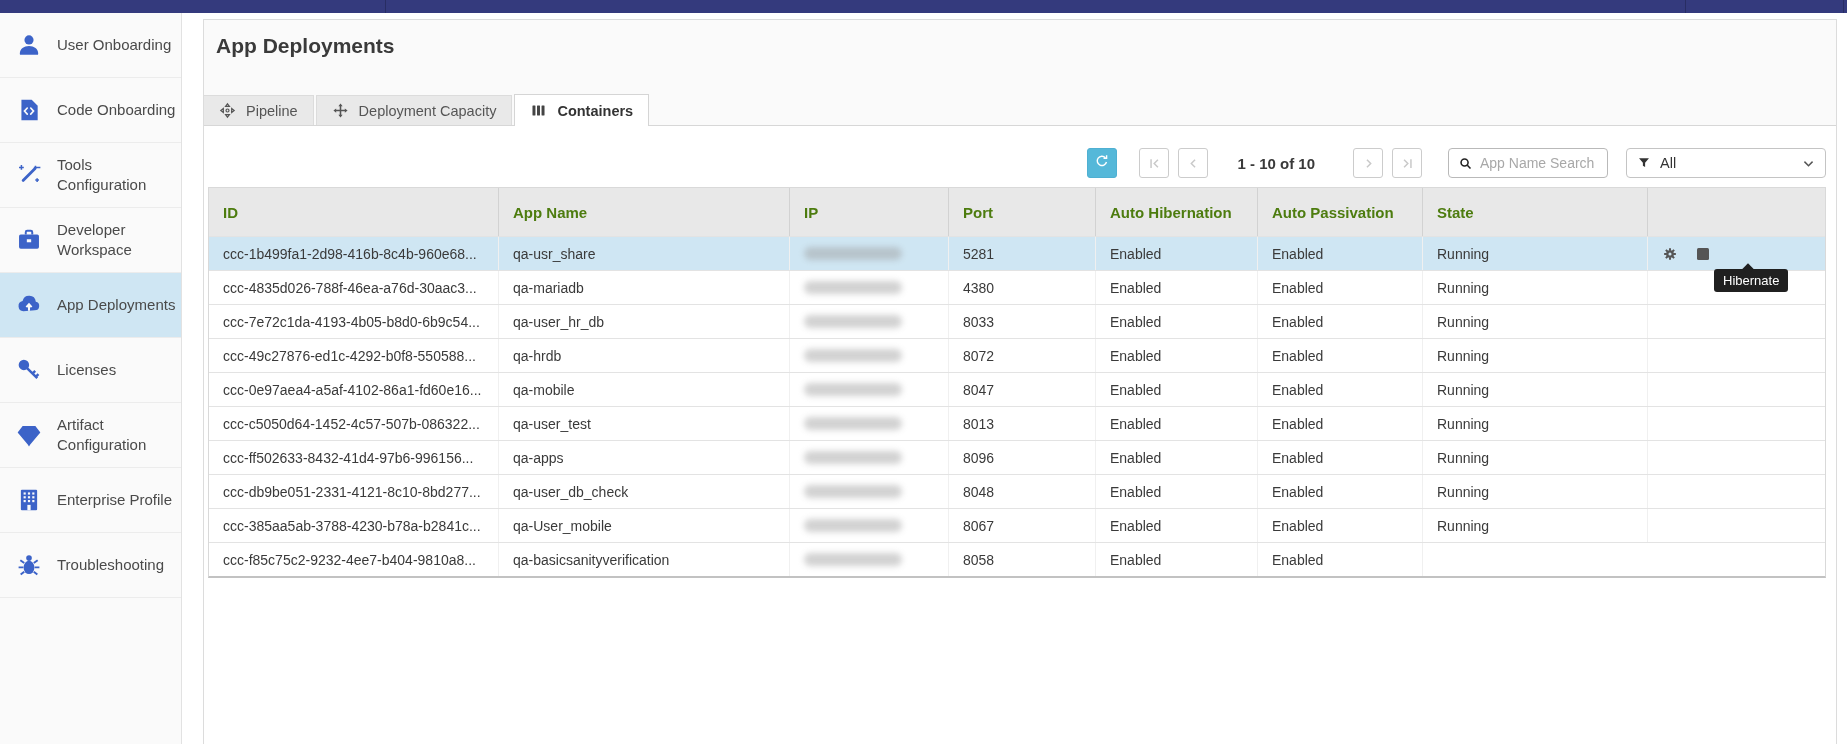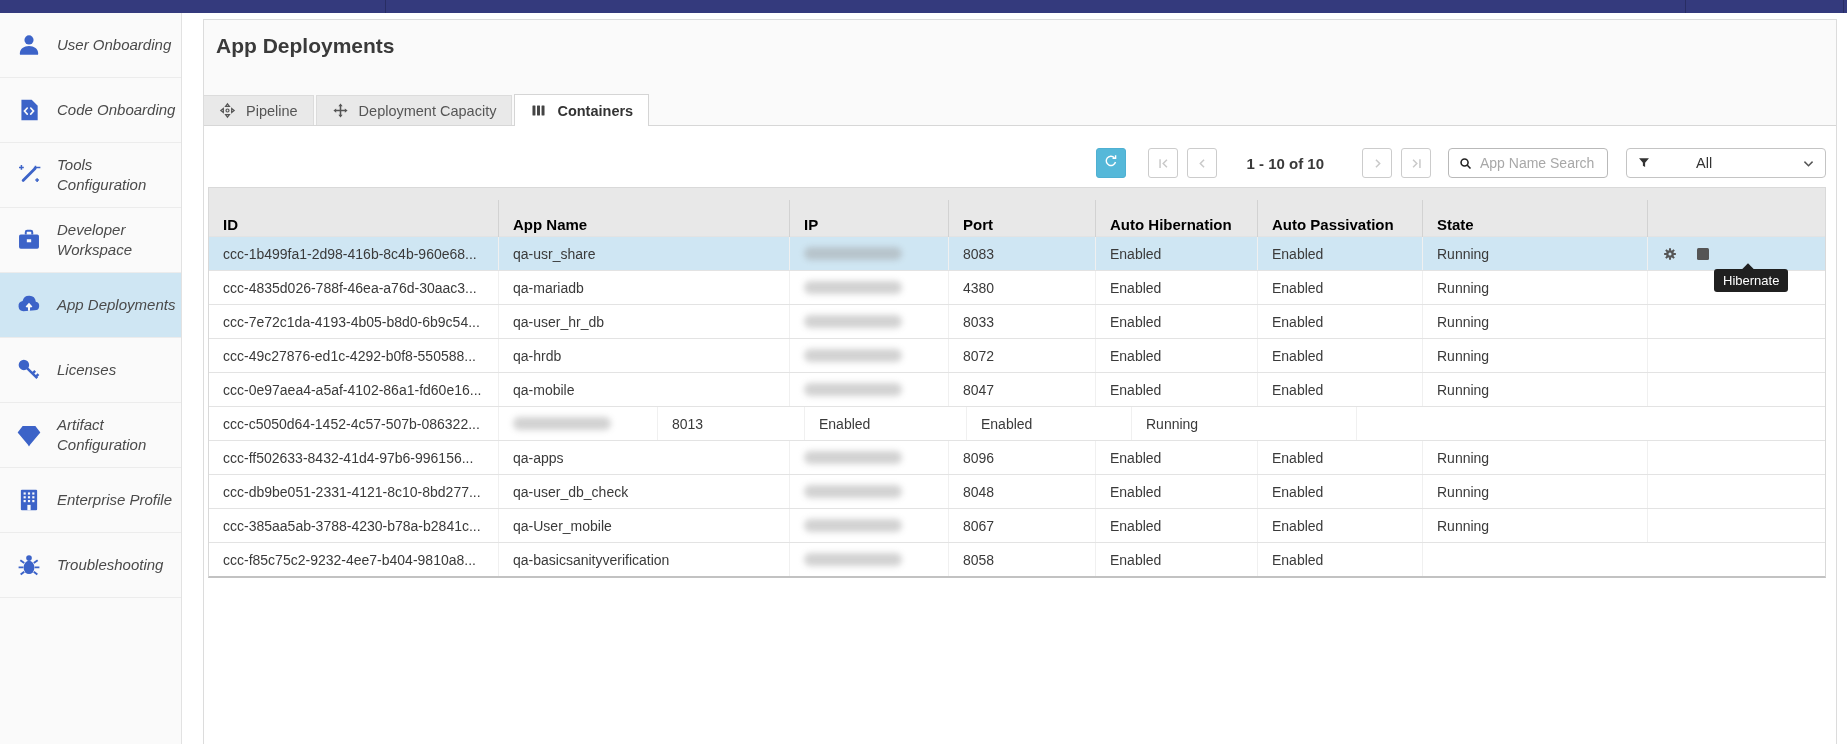--- a/index.html
+++ b/index.html
@@ -6,21 +6,21 @@
   html,body { width:1847px; height:744px; overflow:hidden; background:#fff;
     font-family:"Liberation Sans","DejaVu Sans",sans-serif; }
   body { position:relative; }
 
   
   .topbar { position:absolute; left:0; top:0; width:1847px; height:13px; background:#343a7d; }
   .topbar .tdiv { position:absolute; top:0; height:13px; width:1px; background:#282d63; }
 
   
   .sidebar { position:absolute; left:0; top:13px; width:182px; bottom:0;
-    background:#fafafa; border-right:1px solid #e2e2e2;font-style:italic; }
+    background:#fafafa; border-right:1px solid #e2e2e2; }
   .side-item { height:65px; display:flex; align-items:center; border-bottom:1px solid #ececec; cursor:pointer; }
   .side-item.selected { background:#cfe6f3; }
   .side-icon { width:26px; height:26px; margin-left:16px; flex:none; color:#3c63c8; }
   .side-icon svg { width:100%; height:100%; fill:currentColor; }
   .side-label { margin-left:15px; font-size:15px; color:#4a4a4a; line-height:1.32; width:120px; }
 
   
   .card { position:absolute; left:203px; top:19px; width:1634px; bottom:0;
     background:#fff; border:1px solid #dcdcdc; border-bottom:none; }
   .card-header { position:absolute; left:0; top:0; right:0; height:106px;
@@ -38,41 +38,41 @@
   .tab.active .tab-icon { color:#444; }
 
   
   .toolbar { position:absolute; right:10px; top:128px; height:30px; display:flex; align-items:center; }
   .tbtn { width:30px; height:30px; border:1px solid #ccc; border-radius:3px; background:#fff;
     display:flex; align-items:center; justify-content:center; margin-left:9px; cursor:pointer; }
   .tbtn svg { width:15px; height:15px; color:#c9c9c9; }
   .tbtn.refresh { background:#55b8d9; border-color:#4fb0d2; margin-left:0; margin-right:13px; }
   .tbtn.refresh svg { width:16px; height:16px; }
   .page-range { font-size:15px; font-weight:600; color:#3a3a3a; margin:0 29px; white-space:nowrap; }
-  .searchbox { margin-left:17px; width:160px; height:30px; border:1px solid #b9b9b9; border-radius:4px;
+  .searchbox { margin-left:26px; width:160px; height:30px; border:1px solid #b9b9b9; border-radius:4px;
     display:flex; align-items:center; background:#fff; }
   .searchbox .sicon { width:15px; height:15px; margin:0 7px 0 9px; flex:none; }
   .searchbox .sicon svg { width:100%; height:100%; }
   .searchbox input { border:none; outline:none; flex:1; min-width:0; font-size:14px; color:#333;
     background:transparent; font-family:inherit; }
   .searchbox input::placeholder { color:#a8a8a8; }
   .selectbox { margin-left:18px; width:200px; height:30px; border:1px solid #c4c4c4; border-radius:4px;
     display:flex; align-items:center; background:#fff; cursor:pointer; }
   .selectbox .ficon { width:14px; height:14px; margin:0 9px 0 10px; color:#333; flex:none; }
   .selectbox .ficon svg { width:100%; height:100%; }
-  .selectbox .sel-val { flex:1; font-size:14.5px; color:#333;margin-left:36px; }
+  .selectbox .sel-val { flex:1; font-size:14.5px; color:#333; }
   .selectbox .cicon { width:15px; height:15px; margin-right:9px; color:#555; flex:none; }
   .selectbox .cicon svg { width:100%; height:100%; }
 
   
   .table { position:absolute; left:4px; right:10px; top:167px;
     border:1px solid #d9d9d9; border-bottom:2px solid #c2c2c2; background:#fff; }
   .thead { display:flex; height:48px; background:#e8e8e8; }
-  .th { font-size:15px; font-weight:bold; color:#000000; padding-left:14px; height:100%;
-    display:flex; align-items:center; border-left:1px solid #d2d2d2;margin-top:12px; }
+  .th { font-size:15px; font-weight:bold; color:#4d7c0f; padding-left:14px; height:100%;
+    display:flex; align-items:center; border-left:1px solid #d2d2d2; }
   .th:first-child { border-left:none; }
   .trow { display:flex; height:34px; border-top:1px solid #e3e3e3; background:#fff; }
   .trow.highlighted { background:#cfe6f3; }
   .td { font-size:14px; color:#3a3a3a; padding-left:14px; height:100%;
     display:flex; align-items:center; border-left:1px solid #f0f0f0; overflow:hidden; white-space:nowrap; }
   .td:first-child { border-left:none; }
   .c1{width:289px;flex:none}.c2{width:291px;flex:none}.c3{width:159px;flex:none}.c4{width:147px;flex:none}
   .c5{width:162px;flex:none}.c6{width:165px;flex:none}.c7{width:225px;flex:none}.c8{flex:1}
   .ip-blur { width:98px; height:13px; border-radius:7px; background:#9a9a9a; opacity:.45; filter:blur(3px); }
 
@@ -267,21 +267,21 @@
         <div class="th c7">State</div>
         <div class="th c8"></div>
       </div>
     <div>
         <div class="trow highlighted">
           <div class="td c1">ccc-1b499fa1-2d98-416b-8c4b-960e68...</div>
           <div class="td c2">qa-usr_share</div>
           <div class="td c3">
             <div class="ip-blur"></div>
           </div>
-          <div class="td c4">8083</div>
+          <div class="td c4">5281</div>
           <div class="td c5">Enabled</div>
           <div class="td c6">Enabled</div>
           <div class="td c7">Running</div>
           <div class="td c8 actions-cell">
             <span class="gear-wrap"><svg viewBox="0 0 24 24">
                 <g stroke="currentColor" stroke-width="3" fill="none">
                   <path d="M12 3.2v4M12 16.8v4M3.2 12h4M16.8 12h4M5.8 5.8l2.8 2.8M15.4 15.4l2.8 2.8M5.8 18.2l2.8-2.8M15.4 8.6l2.8-2.8"></path>
                 </g>
                 <circle cx="12" cy="12" r="5.8" fill="currentColor"></circle>
                 <circle cx="12" cy="12" r="2.3" fill="#cfe6f3"></circle>
@@ -333,20 +333,21 @@
             <div class="ip-blur"></div>
           </div>
           <div class="td c4">8047</div>
           <div class="td c5">Enabled</div>
           <div class="td c6">Enabled</div>
           <div class="td c7">Running</div>
           <div class="td c8 actions-cell"></div>
         </div>
         <div class="trow">
           <div class="td c1">ccc-c5050d64-1452-4c57-507b-086322...</div>
+          <div class="td c2">qa-user_test</div>
           <div class="td c3">
             <div class="ip-blur"></div>
           </div>
           <div class="td c4">8013</div>
           <div class="td c5">Enabled</div>
           <div class="td c6">Enabled</div>
           <div class="td c7">Running</div>
           <div class="td c8 actions-cell"></div>
         </div>
         <div class="trow">

